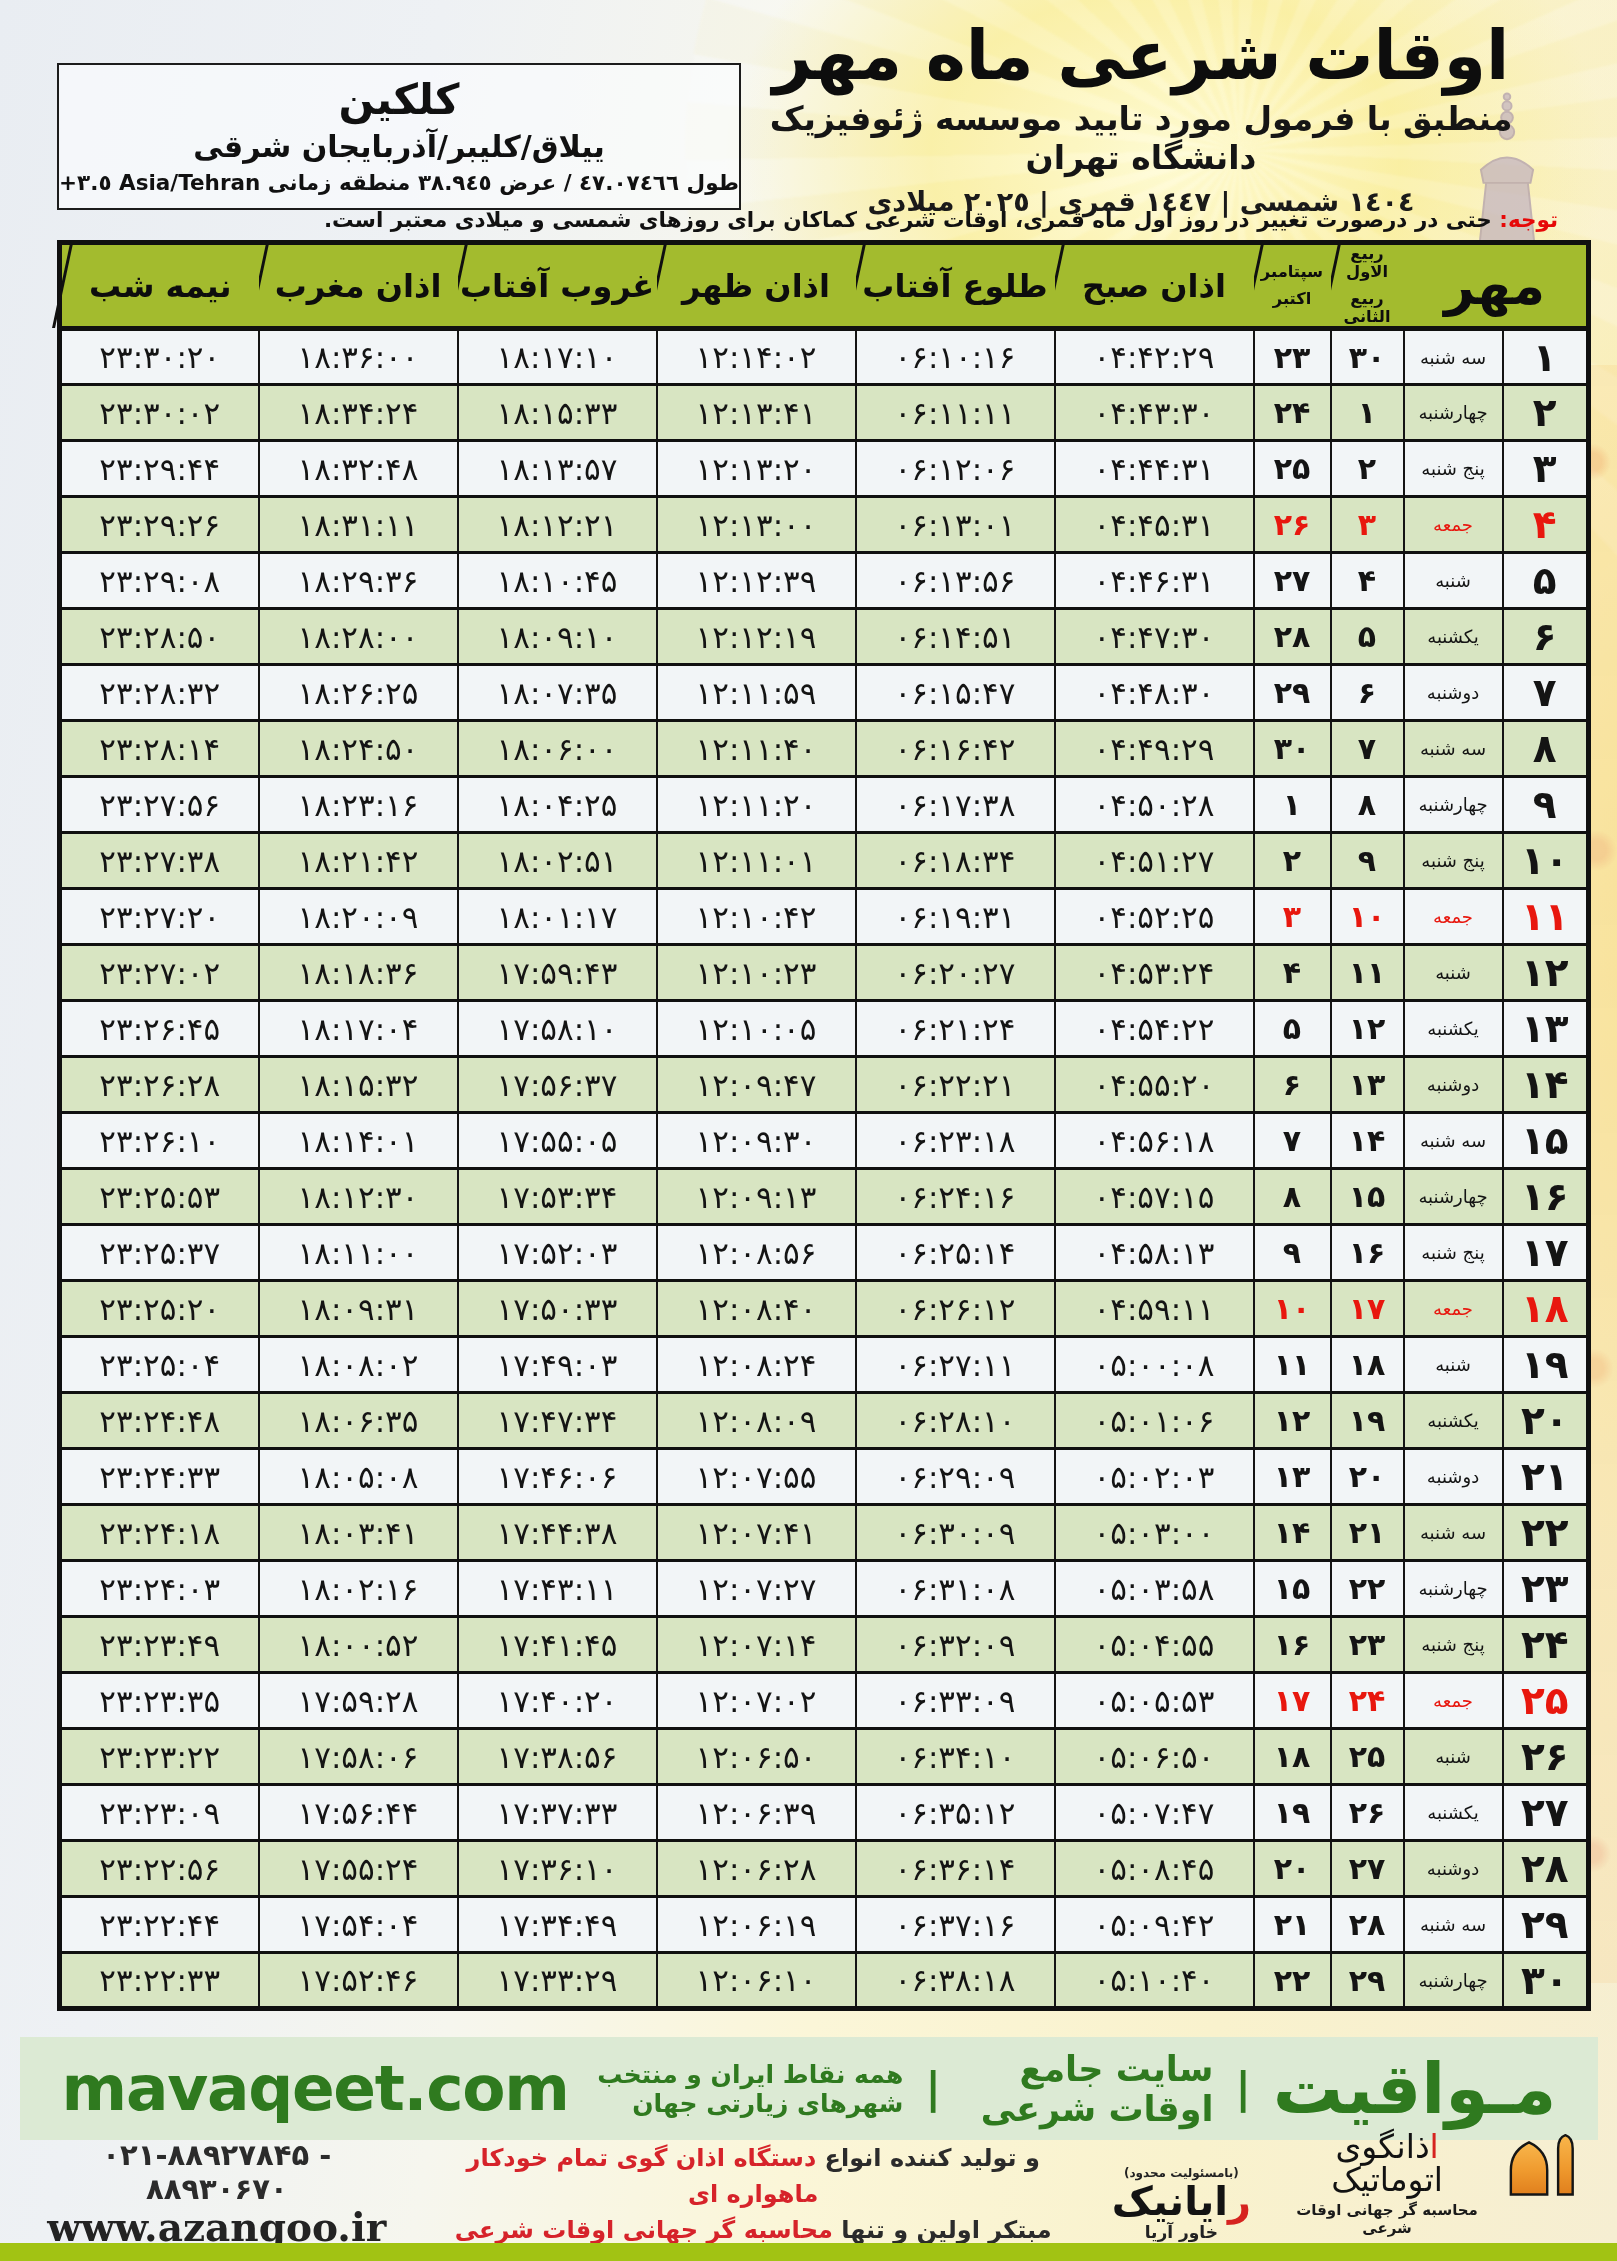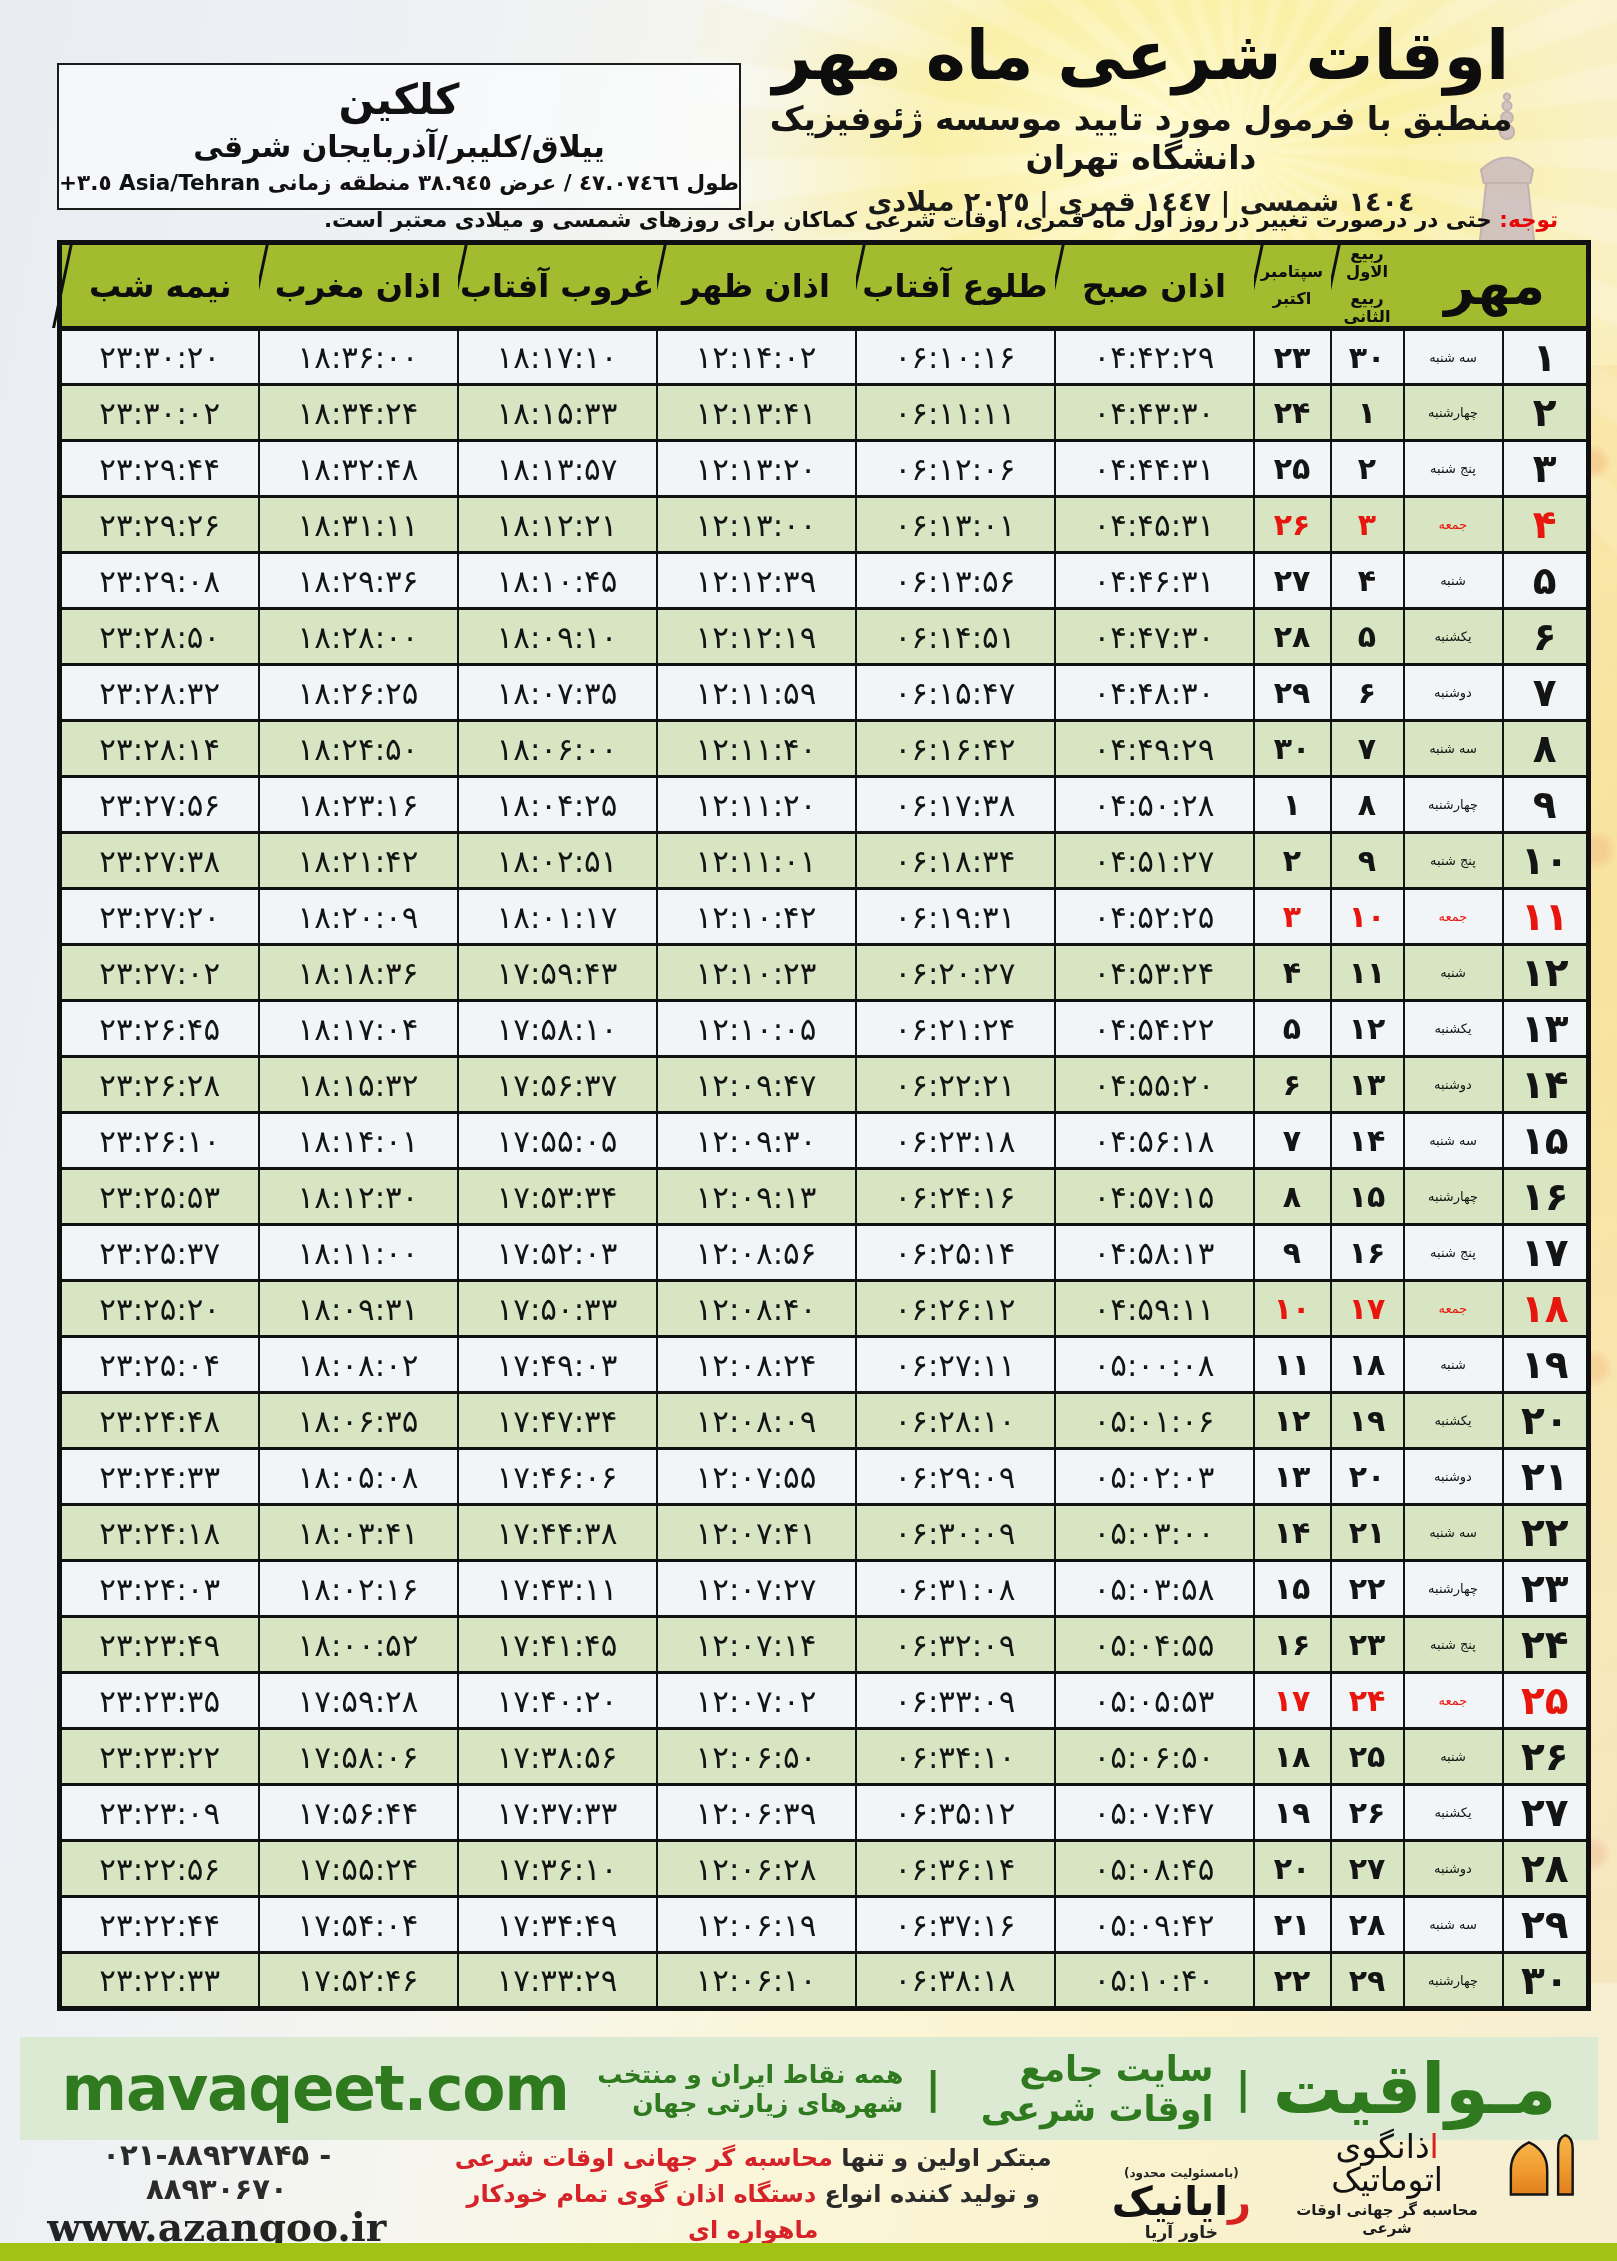--- a/index.html
+++ b/index.html
@@ -73,21 +73,21 @@
     height:56px; text-align:center; vertical-align:middle;
     border-left:2px solid #141414; border-top:3.3px solid #101010;
     color:#141414; padding:0;
   }
   tbody td:last-child{ border-left:none; }
   tbody tr:nth-child(odd) td{ background:#f2f5f7; }
   tbody tr:nth-child(even) td{ background:#d8e5c2; }
   td.c-time{ font-size:31px; font-weight:500; letter-spacing:-0.7px; }
   td.c-day{ font-size:39px; font-weight:bold; }
   td.c-num{ font-size:30px; font-weight:bold; }
-  td.c-weekday{ font-size:13px; font-weight:500; }
+  td.c-weekday{ font-size:18px; font-weight:500; }
   tr.friday td.c-day, tr.friday td.c-weekday, tr.friday td.c-num{ color:#e8170e; }
   
   .footer-bar{
     position:absolute; left:19.6px; right:19.6px; top:2037px; height:103px;
     background:#dcead4; display:flex; align-items:center; justify-content:space-between;
     padding:0 42px; color:#2f7a1f;
   }
   .fb-right{ display:flex; align-items:center; gap:22px; }
   .fb-brand{ font-size:70px; font-weight:bold; line-height:1; }
   .fb-sep{ font-size:42px; font-weight:bold; }
@@ -605,22 +605,22 @@
       </div>
     </div>
 
     <div class="rayanik-logo">
       <div class="rayanik-resp">(بامسئولیت محدود)</div>
       <div class="rayanik-main"><span class="red-r">ر</span><span>ایانیک</span></div>
       <div class="rayanik-sub">خاور آریا</div>
     </div>
 
     <div class="maker-text" dir="rtl">
+      <div><span class="maker-black">و تولید کننده انواع </span><span class="maker-red">دستگاه اذان گوی تمام خودکار ماهواره ای</span></div>
       <div><span class="maker-black">مبتکر اولین و تنها </span><span class="maker-red">محاسبه گر جهانی اوقات شرعی</span></div>
-      <div><span class="maker-black">و تولید کننده انواع </span><span class="maker-red">دستگاه اذان گوی تمام خودکار ماهواره ای</span></div>
     </div>
 
     <div class="contact-block">
       <div class="phone-line" dir="ltr">۰۲۱-۸۸۹۲۷۸۴۵ - ۸۸۹۳۰۶۷۰</div>
       <div class="site-line" dir="ltr">www.azangoo.ir</div>
     </div>
   </div>
 
   <div class="bottom-bar"></div>
 </div>

